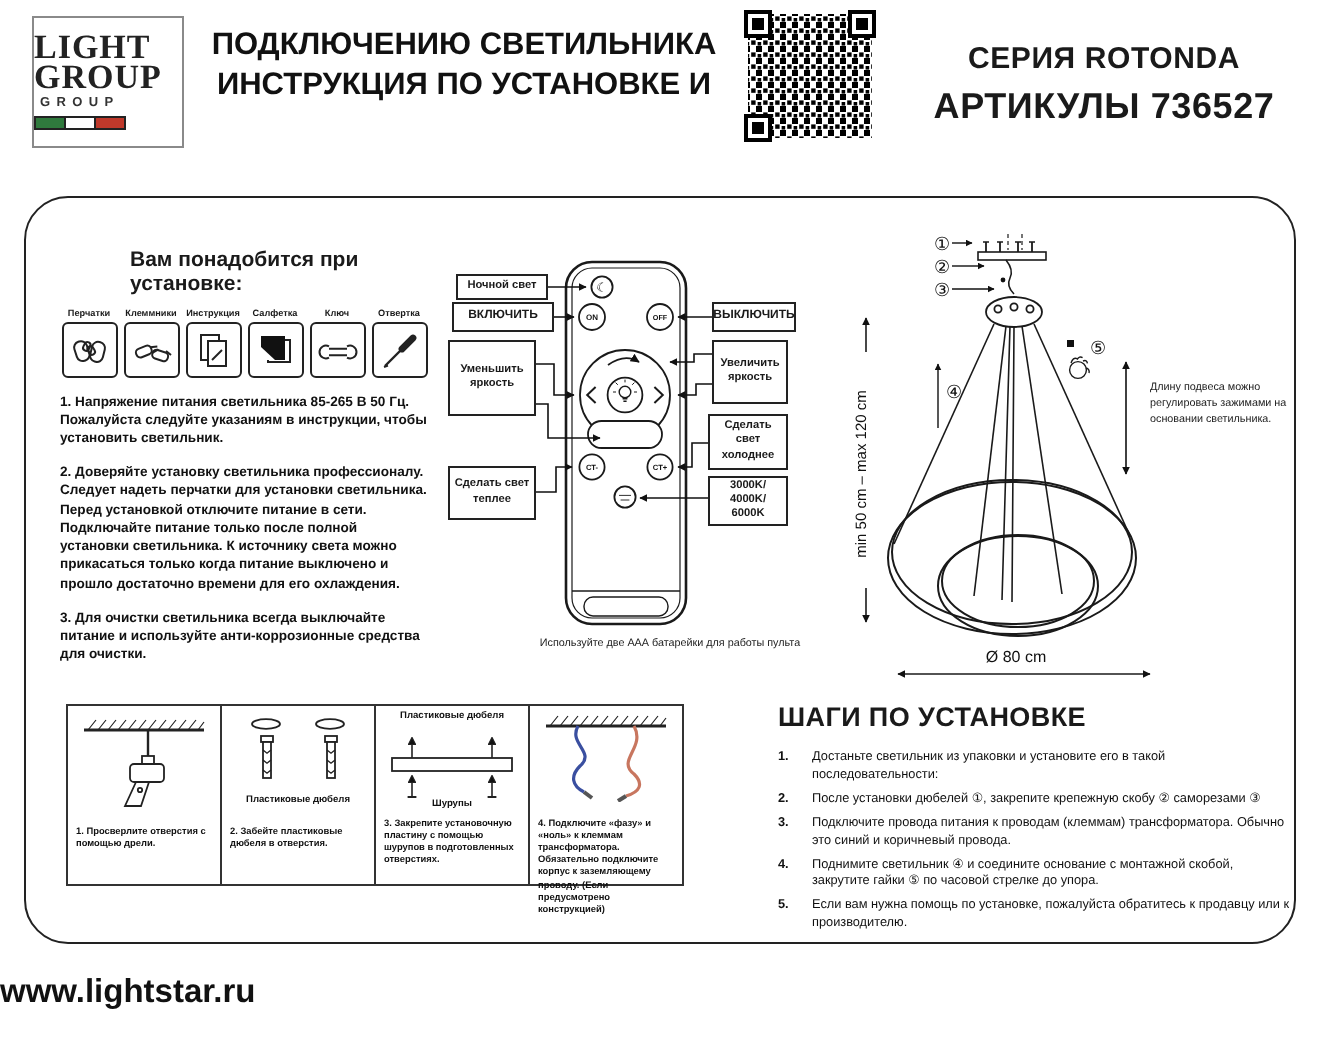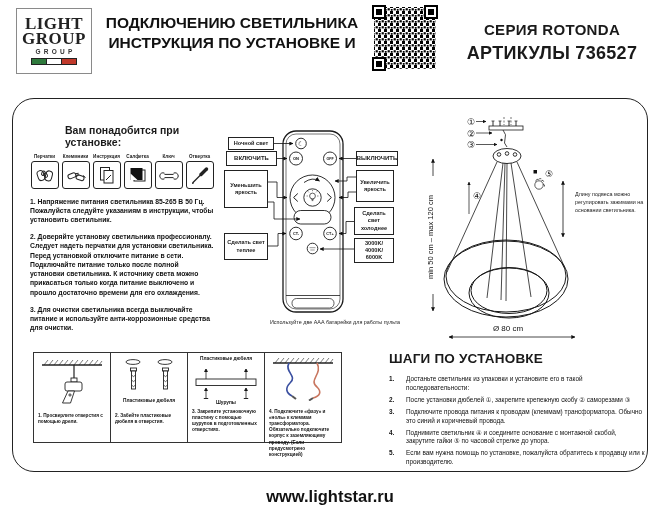--- a/index.html
+++ b/index.html
@@ -1,21 +1,21 @@
 <!DOCTYPE html>
 <html><head>
 <meta charset="utf-8">
 <style>
   html,body{margin:0;padding:0;background:#fff;}
   .sheet{position:relative;width:660px;height:520px;background:#fff;overflow:hidden;
          font-family:"Liberation Sans","DejaVu Sans",sans-serif;color:#1a1a1a;}
 
   
   .logo-box{position:absolute;left:16px;top:8px;width:74px;height:64px;border:1.5px solid #8a8a8a;
-            display:flex;flex-direction:column;align-items:center;justify-content:center;background:#fff;}
+            display:flex;flex-direction:column;justify-content:center;background:#fff;}
   .logo-word{font-family:"Liberation Serif","DejaVu Serif",serif;font-weight:bold;font-size:17px;
              line-height:0.85;letter-spacing:0.5px;color:#222;}
   .logo-group{font-size:6.5px;letter-spacing:3.2px;margin:2px 0 3px 3px;color:#333;font-weight:bold;}
   .flag{display:flex;width:46px;height:7px;border:1px solid #222;box-sizing:border-box;}
   .flag span{flex:1;}
   .flag span + span{border-left:1px solid #222;}
   .title{position:absolute;left:103px;top:13px;width:258px;text-align:center;
          font-size:15.5px;font-weight:bold;line-height:1.3;color:#111;}
   .qr{position:absolute;left:372px;top:5px;width:66px;height:66px;}
   .series-wrap{position:absolute;left:452px;top:21px;width:200px;text-align:center;}
@@ -54,21 +54,21 @@
   .step-text{flex:1;}
 
   
   .panels{position:absolute;left:33px;top:352px;display:flex;}
   .panel{width:78px;height:91px;border:1px solid #333;margin-left:-1px;position:relative;
          background:#fff;box-sizing:border-box;}
   .panel:first-child{margin-left:0;}
   .panel-caption{position:absolute;left:4px;right:3px;font-size:4.7px;line-height:1.3;font-weight:600;color:#111;}
   .panel-label{position:absolute;left:0;right:0;text-align:center;font-size:4.8px;font-weight:bold;color:#111;}
 
-  .footer{position:absolute;left:0;right:0;top:487px;text-align:center;
+  .footer{position:absolute;left:0;right:0;top:487px;text-align:left;
           font-size:16.5px;font-weight:bold;color:#111;}
 </style>
 </head>
 <body>
 
 <div class="sheet">
 
   <div class="logo-box">
     <span class="logo-word">LIGHT</span>
     <span class="logo-word">GROUP</span>

